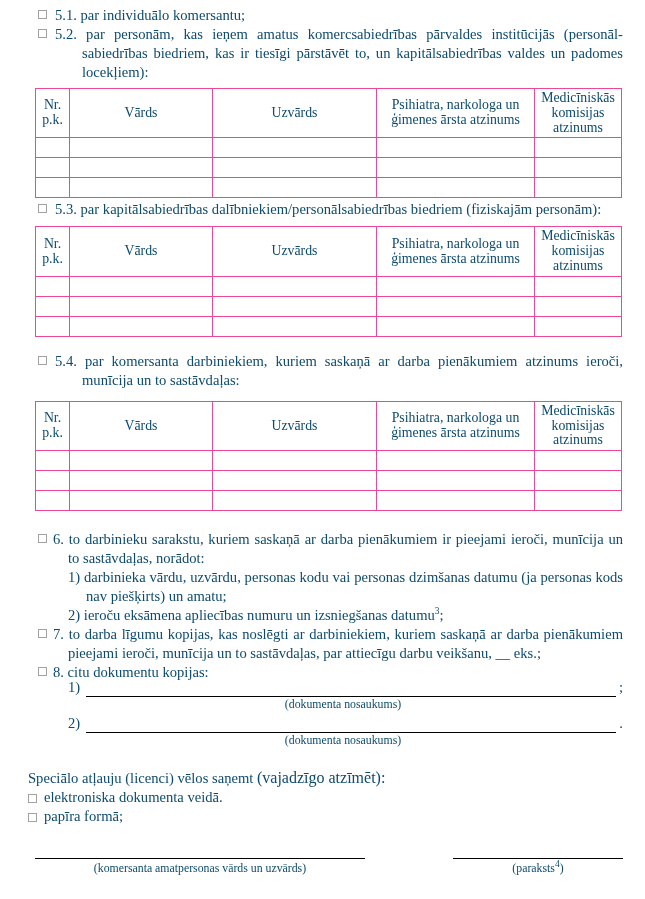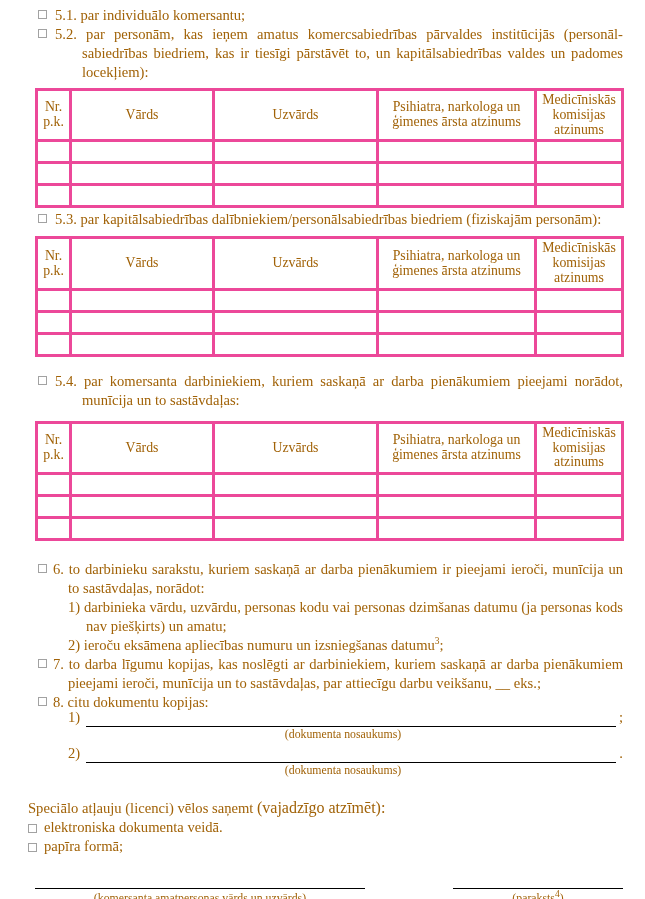--- a/index.html
+++ b/index.html
@@ -2,21 +2,21 @@
 <html><head>
 <meta charset="utf-8">
 <style>
   html,body { margin:0; padding:0; background:#ffffff; }
   .page {
     position:relative;
     width:645px; height:899px;
     box-sizing:border-box;
     padding:6px 22px 0 28px;
     background:#ffffff;
-    color:#a16207;
+    color:#0c4a6e;
     font-family:"Liberation Serif", serif;
     font-size:14.6px;
     line-height:19px;
     overflow:hidden;
   }
   p { margin:0; }
   sup { font-size:9.5px; line-height:0; vertical-align:super; }
 
   
   .cb {
@@ -38,21 +38,21 @@
   .check-item.narrow > p { padding-left:30px; text-indent:-15px; }
   
   .sub-item { margin-left:10px; }
   .sub-item > p { padding-left:48px; text-indent:-18px; text-align:justify; }
 
   
   table.form-table {
     border-collapse:collapse; table-layout:fixed;
     width:586px; margin-left:7px;
   }
-  .form-table th, .form-table td { border:3px solid #ec4899; }
+  .form-table th, .form-table td { border:1px solid #ec4899; }
   .form-table th {
     font-weight:normal; font-size:13.8px; line-height:14.8px;
     text-align:center; vertical-align:middle; padding:2px 1px;
   }
   .form-table tbody td { height:17px; }
   .mt-t1 { margin-top:6px; }
   .mt-53 { margin-top:2px; }
   .mt-t2 { margin-top:7px; }
   .mt-54 { margin-top:15px; }
   .mt-t3 { margin-top:11px; }
@@ -180,21 +180,21 @@
           <td></td>
           <td></td>
           <td></td>
           <td></td>
         </tr>
       </tbody>
   </table>
 
   <div class="check-item mt-54">
     <span class="cb"></span>
-    <p><span>5.4.</span> <span>par komersanta darbiniekiem, kuriem saskaņā ar darba pienākumiem pieejami norādot, munīcija un to sastāvdaļas:</span></p>
+    <p><span>5.4.</span> <span>par komersanta darbiniekiem, kuriem saskaņā ar darba pienākumiem atzinums ieroči, munīcija un to sastāvdaļas:</span></p>
   </div>
 
   <table class="form-table mt-t3">
     <colgroup>
         <col style="width:34px">
         <col style="width:143px">
         <col style="width:164px">
         <col style="width:158px">
         <col style="width:87px">
       </colgroup>

